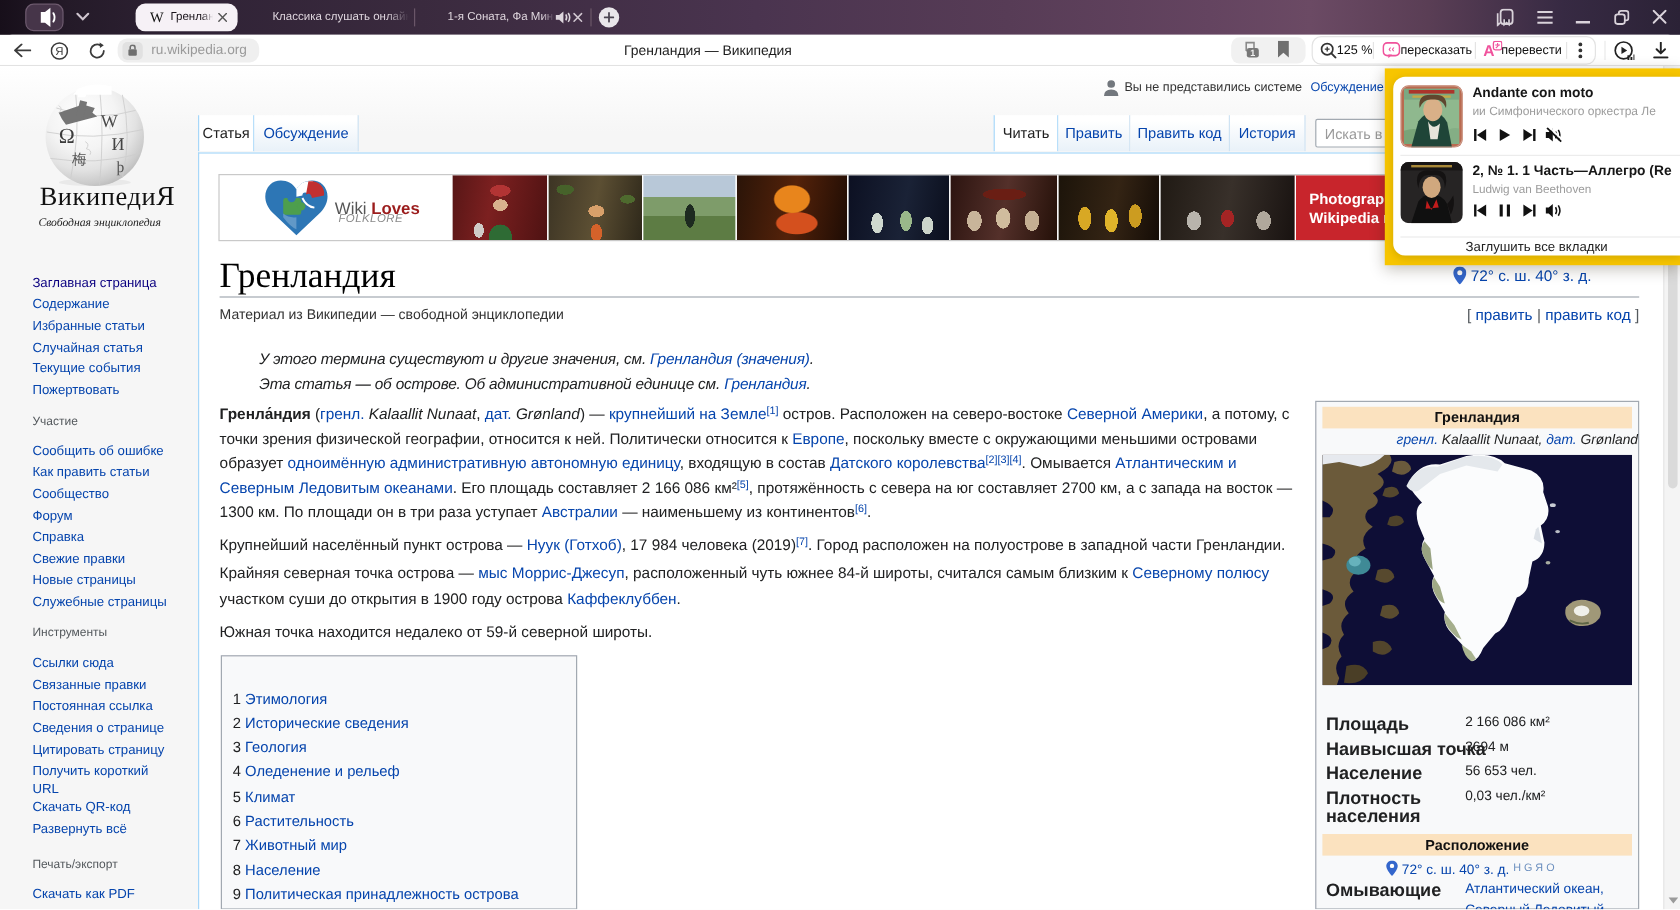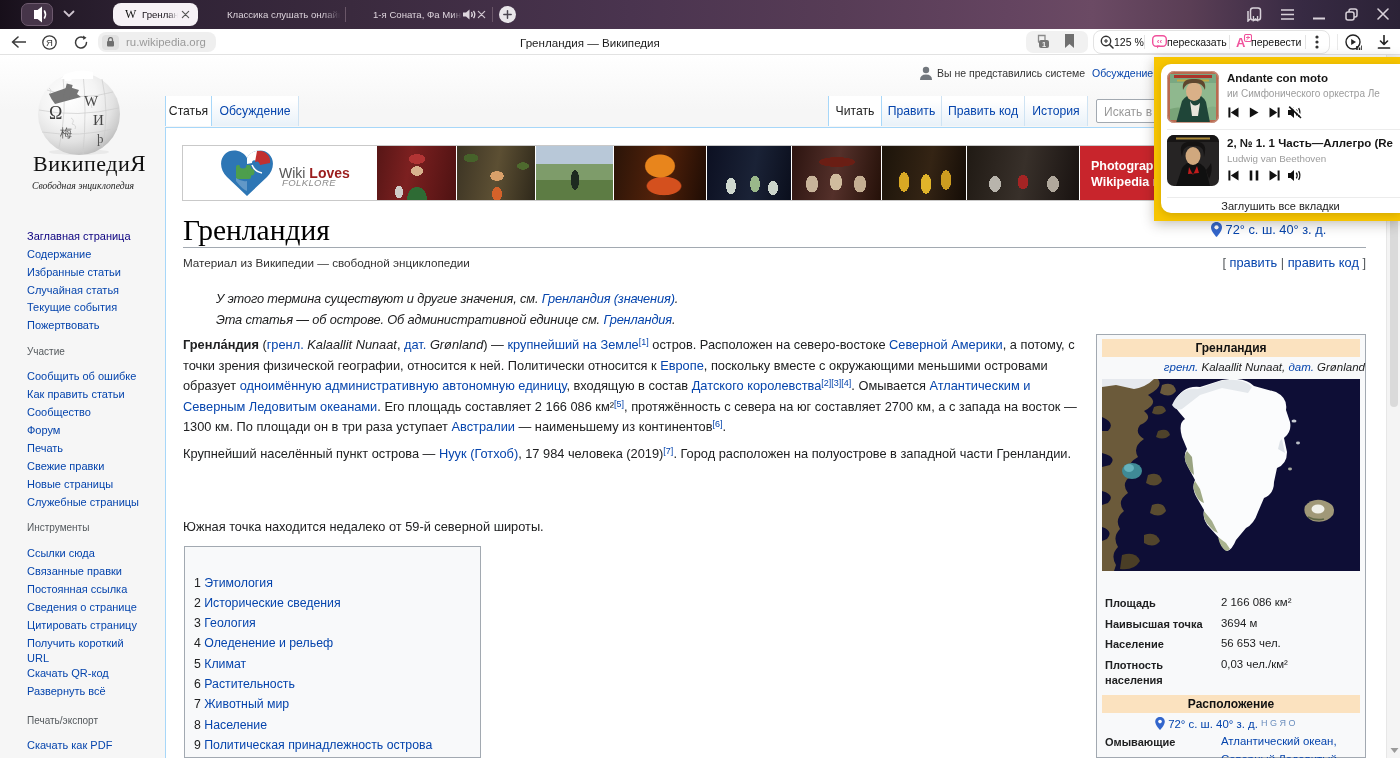--- a/index.html
+++ b/index.html
@@ -32,21 +32,21 @@
 
 #article{position:absolute;left:0;top:0;width:1400px;height:703px}
 .t16{font-size:12.8px;line-height:20.55px;color:#202122;position:absolute}
 sup{font-size:9px;line-height:0;color:#0645ad;vertical-align:baseline;position:relative;top:-4px}
 
 #toc{position:absolute;left:184px;top:491px;width:297px;height:212px;background:#f8f9fa;border:1px solid #a2a9b1}
 #toc .it{position:absolute;left:9px;color:#202122;white-space:nowrap;font-size:12.3px;line-height:15px}
 
 #infobox{position:absolute;left:1096px;top:279px;width:270px;height:424px;background:#f8f9fa;border:1px solid #a2a9b1}
 .iband{position:absolute;left:5px;width:258px;height:18px;background:#fbe2bf;text-align:center;font-size:12px;font-weight:bold;color:#111;line-height:18px}
-.irow-l{position:absolute;left:8px;font-size:11px;font-weight:bold;color:#202122;line-height:15.3px}
+.irow-l{position:absolute;left:8px;font-size:15px;font-weight:bold;color:#202122;line-height:15.3px}
 .irow-v{position:absolute;left:124px;font-size:11.4px;color:#202122}
 
 #scroll{position:absolute;left:1386px;top:55px;width:14px;height:703px;background:#f4f4f4;border-left:1px solid #e7e7e7}
 
 #popup{position:absolute;left:1154px;top:57px;width:246px;height:164px;background:#f7c500;box-shadow:0 3px 12px rgba(40,30,0,.28)}
 #popupcard{position:absolute;left:7px;top:7px;width:239px;height:149px;background:#fff;border-radius:10px 0 0 10px;box-shadow:0 2px 8px rgba(0,0,0,.15)}
 </style>
 </head>
 <body>
 <div id="root">
@@ -94,21 +94,21 @@
       <a style="top:192px">Содержание</a>
       <a style="top:210px">Избранные статьи</a>
       <a style="top:228px">Случайная статья</a>
       <a style="top:245px">Текущие события</a>
       <a style="top:263px">Пожертвовать</a>
       <h6 style="top:291px">Участие</h6>
       <a style="top:314px">Сообщить об ошибке</a>
       <a style="top:332px">Как править статьи</a>
       <a style="top:350px">Сообщество</a>
       <a style="top:368px">Форум</a>
-      <a style="top:386px">Печать</a>
+      <a style="top:386px">Справка</a>
       <a style="top:404px">Свежие правки</a>
       <a style="top:422px">Новые страницы</a>
       <a style="top:440px">Служебные страницы</a>
       <h6 style="top:467px">Инструменты</h6>
       <a style="top:491px">Ссылки сюда</a>
       <a style="top:509px">Связанные правки</a>
       <a style="top:527px">Постоянная ссылка</a>
       <a style="top:545px">Сведения о странице</a>
       <a style="top:563px">Цитировать страницу</a>
       <a style="top:581px">Получить короткий<br>URL</a>
@@ -205,20 +205,22 @@
             <circle cx="5.5" cy="5.3" r="2.1" fill="#fff"></circle>
           </svg>
         72° с. ш. 40° з. д.</div>
       <div class="t16" style="left:216px;top:234px;font-style:italic;letter-spacing:-0.15px">У этого термина существуют и другие значения, см. <a class="bl">Гренландия (значения)</a>.<br>Эта статья — об острове. Об административной единице см. <a class="bl">Гренландия</a>.</div>
       <div class="t16" id="p1" style="left:183px;top:280px"><b>Гренла́ндия</b> (<a class="bl">гренл.</a> <i>Kalaallit Nunaat</i>, <a class="bl">дат.</a> <i>Grønland</i>) — <a class="bl">крупнейший на Земле</a><sup>[1]</sup> остров. Расположен на северо-востоке <a class="bl">Северной Америки</a>, а потому, с<br>
 точки зрения физической географии, относится к ней. Политически относится к <a class="bl">Европе</a>, поскольку вместе с окружающими меньшими островами<br>
 образует <a class="bl">одноимённую административную автономную единицу</a>, входящую в состав <a class="bl">Датского королевства</a><sup>[2][3][4]</sup>. Омывается <a class="bl">Атлантическим и<br>
 Северным Ледовитым океанами</a>. Его площадь составляет 2 166 086 км²<sup>[5]</sup>, протяжённость с севера на юг составляет 2700 км, а с запада на восток —<br>
 1300 км. По площади он в три раза уступает <a class="bl">Австралии</a> — наименьшему из континентов<sup>[6]</sup>.</div>
       <div class="t16" id="p2" style="left:183px;top:388.5px">Крупнейший населённый пункт острова — <a class="bl">Нуук (Готхоб)</a>, 17 984 человека (2019)<sup>[7]</sup>. Город расположен на полуострове в западной части Гренландии.</div>
+      <div class="t16" id="p3" style="left:183px;top:413px">Крайняя северная точка острова — <a class="bl">мыс Моррис-Джесуп</a>, расположенный чуть южнее 84-й широты, считался самым близким к <a class="bl">Северному полюсу</a><br>
+участком суши до открытия в 1900 году острова <a class="bl">Каффеклуббен</a>.</div>
       <div class="t16" id="p4" style="left:183px;top:462px">Южная точка находится недалеко от 59-й северной широты.</div>
       <div id="toc">
         <div class="it" style="top:28.5px">1 <a class="bl">Этимология</a></div>
         <div class="it" style="top:48.8px">2 <a class="bl">Исторические сведения</a></div>
         <div class="it" style="top:69.1px">3 <a class="bl">Геология</a></div>
         <div class="it" style="top:89.4px">4 <a class="bl">Оледенение и рельеф</a></div>
         <div class="it" style="top:109.7px">5 <a class="bl">Климат</a></div>
         <div class="it" style="top:130px">6 <a class="bl">Растительность</a></div>
         <div class="it" style="top:150.3px">7 <a class="bl">Животный мир</a></div>
         <div class="it" style="top:170.6px">8 <a class="bl">Население</a></div>

